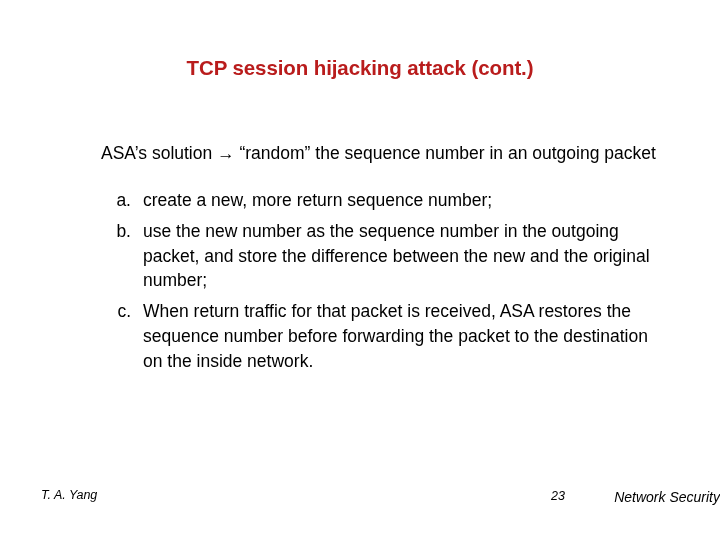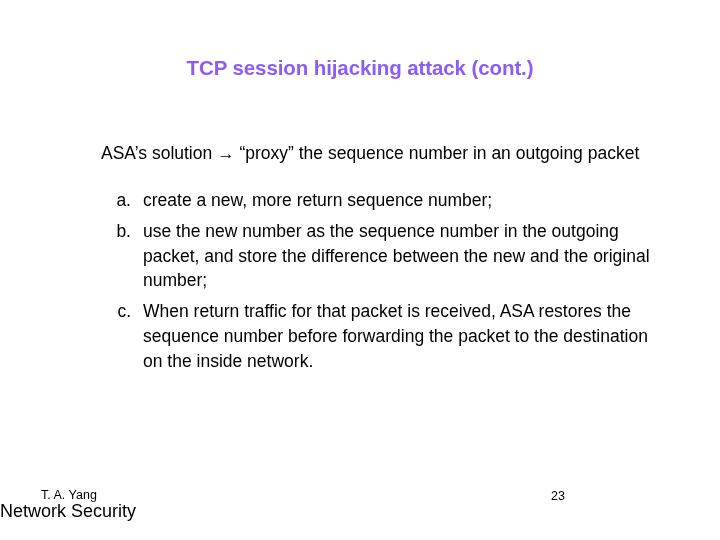--- a/index.html
+++ b/index.html
@@ -22,21 +22,21 @@
   }
   .slide-title {
     position: absolute;
     top: 56px;
     left: 0;
     width: 720px;
     text-align: center;
     font-size: 20.5px;
     font-weight: bold;
     letter-spacing: -0.1px;
-    color: #8b5cf6;
+    color: #b91c1c;
   }
   .body-block {
     position: absolute;
     top: 141px;
     left: 101px;
     width: 570px;
   }
   .lead {
     font-size: 17.5px;
     line-height: 1.42;
@@ -67,54 +67,55 @@
     width: 30px;
     text-align: right;
     font-size: 17.5px;
   }
   .footer {
     position: absolute;
     bottom: 0;
     left: 0;
     width: 605px;
     height: 52px;
+    font-style: italic;
   }
   .footer-left {
     position: absolute;
     left: 41px;
     top: 0;
     font-size: 12.5px;
   }
   .footer-center {
     position: absolute;
     left: 0;
     width: 720px;
-    top: 13px;
-    text-align: left;
-    font-size: 18px;
+    top: 1px;
+    text-align: right;
+    font-size: 14px;
   }
   .footer-right {
     position: absolute;
     right: 40px;
     top: 1px;
     font-size: 12.5px;
     text-align: right;
   }
 </style>
 </head>
 <body>
 
 <div class="slide">
 
   <div class="slide-title">TCP session hijacking attack (cont.)</div>
 
   <div class="body-block">
 
     <div class="lead">
-      <span class="hang">ASA’s solution → “proxy” the sequence number in an outgoing packet</span>
+      <span class="hang">ASA’s solution → “random” the sequence number in an outgoing packet</span>
     </div>
 
     <ol class="sub-list">
       <li>
         <span class="marker">a.</span>
         <span>create a new, more return sequence number;</span>
       </li>
       <li>
         <span class="marker">b.</span>
         <span>use the new number as the sequence number in the outgoing packet, and store the difference between the new and the original number;</span>

